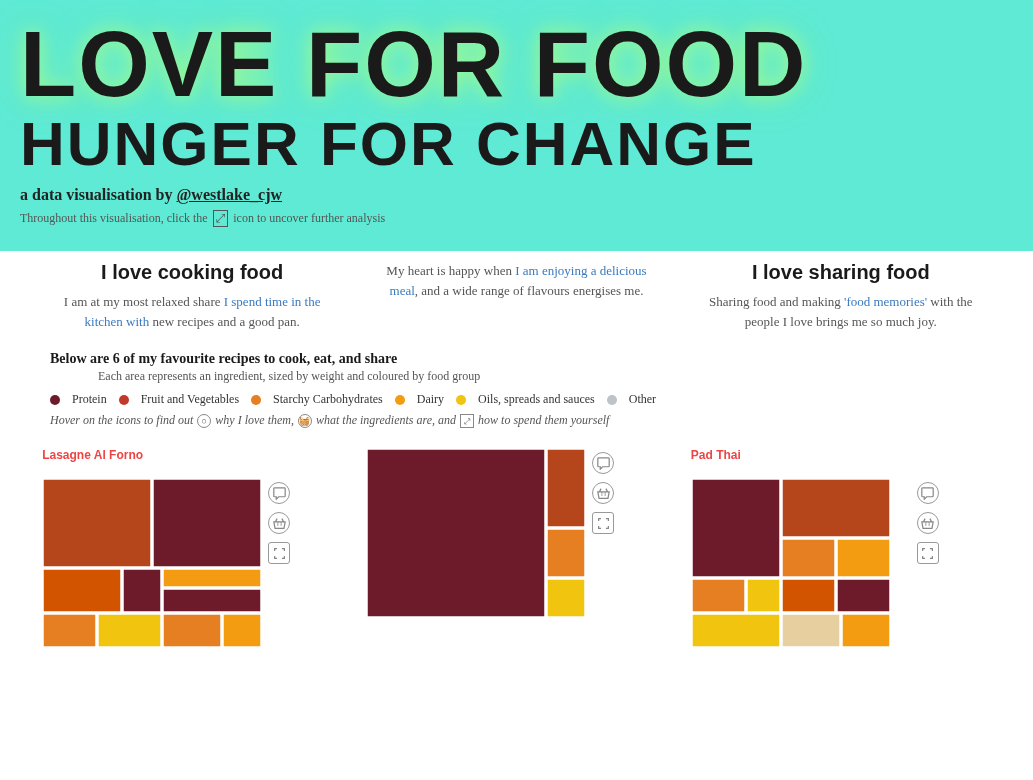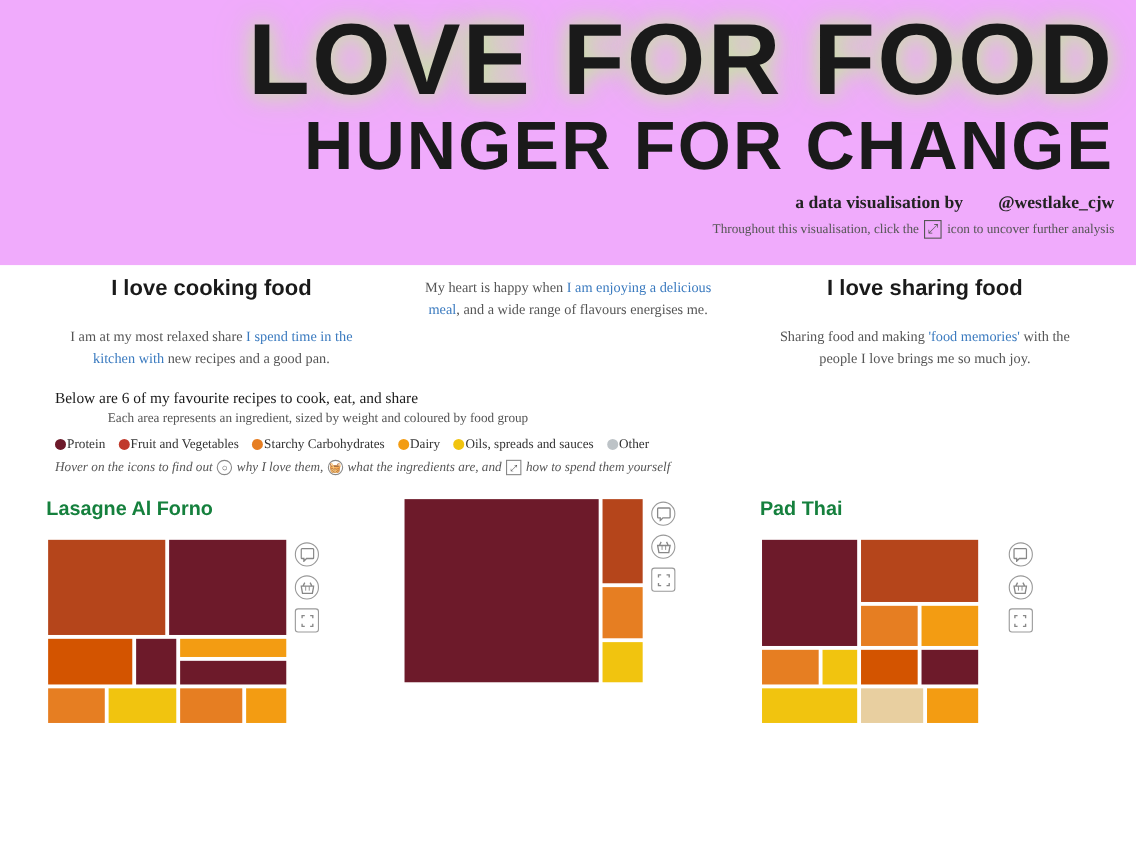--- a/index.html
+++ b/index.html
@@ -7,23 +7,23 @@
       font-family: 'Georgia', serif;
       background: #fff;
       color: #222;
       width: 1033px;
       min-height: 780px;
       overflow-x: hidden;
     }
 
     
     .header {
-      text-align: right;
-      padding: 8px 20px 8px;
-      background: #f0abfc;
+      text-align: left;
+      padding: 18px 20px 8px;
+      background: #5eead4;
     }
     .title-love {
       font-family: 'Arial Black', 'Arial', sans-serif;
       font-size: 92px;
       font-weight: 900;
       color: #1a1a1a;
       letter-spacing: 2px;
       line-height: 1;
       text-shadow: 0 0 18px rgba(180,255,120,0.7), 0 0 35px rgba(180,255,120,0.4);
       display: block;
@@ -40,21 +40,20 @@
     }
     .subtitle {
       font-size: 16px;
       color: #555;
       font-family: Georgia, serif;
       margin-bottom: 6px;
     }
     .subtitle span {
       font-weight: bold;
       color: #222;
-      margin-left: 28px;
     }
     .instruction {
       font-size: 12px;
       color: #555;
       margin-bottom: 16px;
     }
     .instruction .expand-icon {
       display: inline-block;
       font-size: 12px;
       border: 1px solid #555;
@@ -72,38 +71,38 @@
     .col-section {
       flex: 1;
       text-align: center;
       max-width: 280px;
     }
     .col-section h2 {
       font-family: 'Arial Black', 'Arial', sans-serif;
       font-size: 20px;
       font-weight: 900;
       color: #1a1a1a;
-      margin-bottom: 22px;
+      margin-bottom: 8px;
     }
     .col-section p {
       font-size: 13px;
       color: #555;
       line-height: 1.5;
     }
     .col-section p .highlight {
       color: #3a7abf;
     }
 
     
     .below-section {
       padding: 4px 50px 6px;
     }
     .below-title {
       font-size: 14px;
-      font-weight: normal;
+      font-weight: bold;
       color: #1a1a1a;
       margin-bottom: 2px;
     }
     .below-sub {
       font-size: 12px;
       color: #555;
       margin-bottom: 8px;
       margin-left: 48px;
     }
 
@@ -111,21 +110,21 @@
     .legend {
       display: flex;
       align-items: center;
       gap: 12px;
       flex-wrap: wrap;
       margin-bottom: 6px;
     }
     .legend-item {
       display: flex;
       align-items: center;
-      gap: 1px;
+      gap: 12px;
       font-size: 12px;
       color: #333;
     }
     .legend-dot {
       width: 10px;
       height: 10px;
       border-radius: 50%;
       display: inline-block;
     }
 
@@ -167,23 +166,23 @@
       justify-content: space-around;
       padding: 0 40px;
       gap: 20px;
     }
     .recipe-card {
       flex: 1;
       max-width: 300px;
     }
     .recipe-title {
       font-family: 'Arial Black', 'Arial', sans-serif;
-      font-size: 18px;
+      font-size: 12px;
       font-weight: 900;
-      color: #15803d;
+      color: #ef4444;
       margin-bottom: 16px;
     }
     .recipe-visual-wrapper {
       display: flex;
       align-items: flex-start;
       gap: 6px;
     }
     .treemap-container {
       width: 220px;
       height: 170px;
@@ -220,21 +219,21 @@
       border-radius: 50%;
     }
   </style>
 </head>
 <body>
 
 <div class="header">
   <span class="title-love">LOVE FOR FOOD</span>
   <span class="title-hunger">HUNGER FOR CHANGE</span>
   <div class="subtitle">
-    <span>a data visualisation by </span><span style="font-weight:bold;color:#222;">@westlake_cjw</span>
+    <span>a data visualisation by </span><span style="font-weight:bold;color:#222;text-decoration:underline;">@westlake_cjw</span>
   </div>
   <div class="instruction">
     <span>Throughout this visualisation, click the</span>
     <span class="expand-icon">⤢</span>
     <span>icon to uncover further analysis</span>
   </div>
 </div>
 
 <div class="three-col">
   <div class="col-section">

